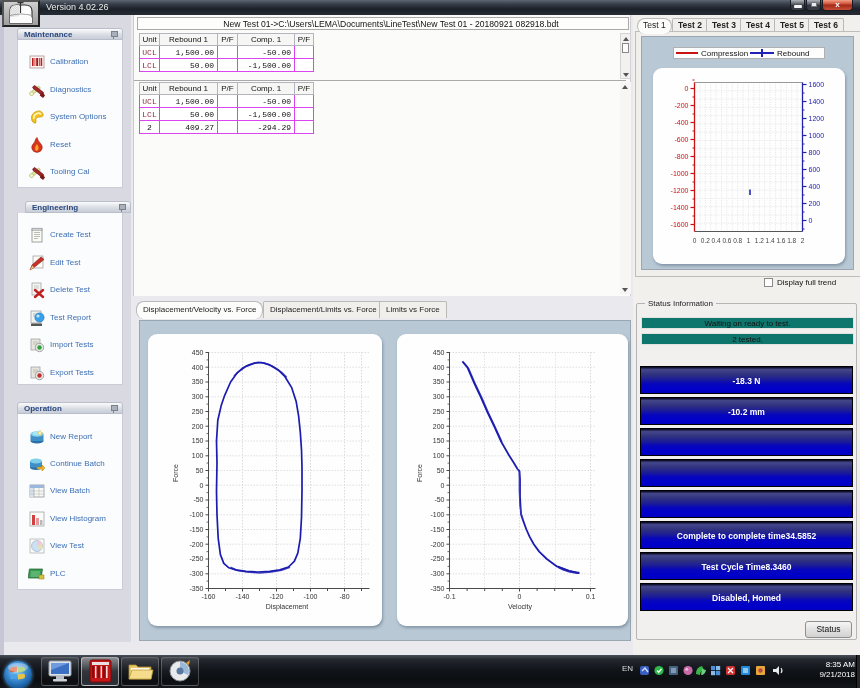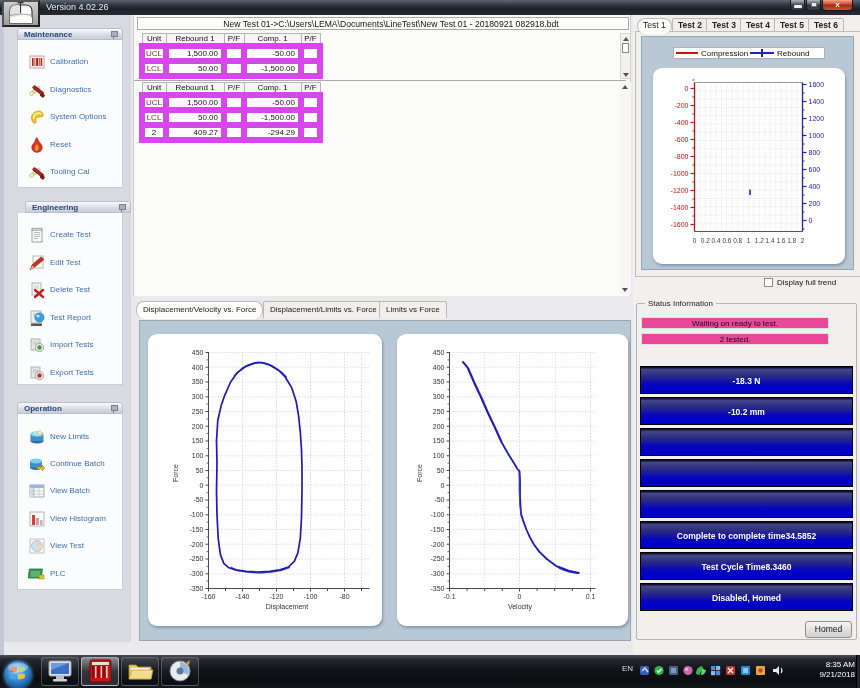--- a/index.html
+++ b/index.html
@@ -33,21 +33,21 @@
 .navitem { position:absolute; left:24px; color:#3d6fb4; font-size:8px; width:110px; }
 .navitem .ic { position:absolute; left:0px; top:-5px; width:18px; height:18px; }
 .navitem .tx { position:absolute; left:22px; top:-1px; white-space:nowrap; }
 
 
 #maintop { left:133px; top:0px; width:498px; height:281px; background:#fbfbf9; border-left:1px solid #c9c9cf; border-right:1px solid #cfcfd4; }
 #mt-title { left:3px; top:2px; width:492px; height:13px; background:#fdfdfc; border:1px solid #a9a9a9;
   font-size:8.6px; color:#111; text-align:center; line-height:12px; text-indent:16px; }
 table.grid { border-collapse:collapse; font-size:8px; color:#111; background:#fff; }
 table.grid th { background:#f6f6f4; font-weight:normal; border:1px solid #b4b4be; height:12px; padding:0 2px; }
-table.grid td { border:6px solid #d946ef; height:13px; padding:0 3px; text-align:right; }
+table.grid td { border:1px solid #d946ef; height:13px; padding:0 3px; text-align:right;font-family:Liberation Mono, monospace; }
 table.grid td.lbl { color:#8a2736; text-align:center; padding:0 1px;}
 .vscroll { position:absolute; width:11px; background:#f2f1f0; border:1px solid #d4d4d4; }
 .varrow { position:absolute; left:2px; width:0; height:0; border-left:3px solid transparent; border-right:3px solid transparent; }
 .sep { position:absolute; background:#a9a9a9; }
 
 
 .tabrow { position:absolute; font-size:8px; color:#222; }
 .tab { position:absolute; top:0; height:17px; line-height:16px; padding:0 6px; border:1px solid #b9b9b9; border-bottom:none; background:#f0efec; border-radius:2px 2px 0 0; white-space:nowrap;}
 .tab.active { background:#fcfcfa; font-weight:normal; z-index:3; height:18px;border-radius:8px; }
 #chartpanel { left:139px; top:320px; width:492px; height:321px; background:#b9c8d5; border:1px solid #9aa6b2; }
@@ -60,21 +60,21 @@
 #testtabs .tab.active { height:16px; }
 #trendbox { position:absolute; left:2px; top:16px; width:248px; height:246px; background:#f0efec; border:1px solid #bdbdbd; }
 #trendpanel { position:absolute; left:5px; top:4px; width:213px; height:234px; background:#b9c8d5; border:1px solid #9aa6b2; }
 #legend { position:absolute; left:31px; top:10px; width:152px; height:12px; background:#fdfdfd; border:1px solid #b0b0b0; font-size:8px; color:#111; }
 #dft { position:absolute; left:131px; top:263px; font-size:8px; color:#111; }
 #dft .cb { position:absolute; left:0; top:0px; width:9px; height:9px; background:#fff; border:1px solid #8a8a8a; }
 
 
 #statusbox { position:absolute; left:3px; top:288px; width:221px; height:337px; border:1px solid #b5b5b5; border-radius:2px; background:#f1f0ee; }
 #statuslabel { position:absolute; left:8px; top:-5px; background:#f1f0ee; padding:0 3px; font-size:8px; color:#222; }
-.strip { position:absolute; left:4px; width:188px; height:12px; background:#ec4899; border:1px solid #e2e2e0; font-size:8px; color:#111; text-align:center; line-height:11px; }
+.strip { position:absolute; left:4px; width:213px; height:12px; background:#0f766e; border:1px solid #e2e2e0; font-size:8px; color:#111; text-align:center; line-height:11px; }
 .bluebar { position:absolute; left:3px; width:213px; height:28px; border:1px solid #000;
   background:linear-gradient(180deg,#05051c 0%,#44478a 10%,#30327e 28%,#1c1c96 48%,#0606bc 64%,#0000ca 85%,#0000c2 100%);
   color:#fff; font-weight:bold; font-size:8.5px; text-align:center; }
 .bluebar span { position:relative; top:9px; }
 #finishbtn { position:absolute; left:168px; top:317px; width:47px; height:17px;
   background:linear-gradient(180deg,#f6f6f6,#e2e2e2 50%,#d2d2d2); border:1px solid #8f8f8f; border-radius:3px;
   font-size:8.5px; color:#111; text-align:center; line-height:15px; }
 
 
 #taskbar { left:0; top:655px; width:860px; height:33px;
@@ -227,21 +227,21 @@
     <div class="navsec-h" style="top:387px;">Operation<span class="pin"></span></div>
     <div class="navsec-b" style="top:399px; height:176px;"></div>
     <div class="navitem" style="top:418px;">
         <span class="ic" id="ic-nb"><svg width="18" height="18" viewBox="0 0 18 18">
             <ellipse cx="9" cy="13" rx="6.5" ry="2.6" fill="#2a6fa8"></ellipse>
             <rect x="2.5" y="6" width="13" height="7" fill="#3f90c8"></rect>
             <ellipse cx="9" cy="6" rx="6.5" ry="2.8" fill="#7fd0e8"></ellipse>
             <ellipse cx="9" cy="5.6" rx="4.5" ry="1.8" fill="#ade4f2"></ellipse>
             <path d="M12,2 L12.8,4.2 L15,5 L12.8,5.8 L12,8 L11.2,5.8 L9,5 L11.2,4.2 Z" fill="#fff8d0" stroke="#e8c040" stroke-width="0.5"></path>
           </svg></span>
-        <span class="tx">New Limits</span>
+        <span class="tx">New Report</span>
       </div>
     <div class="navitem" style="top:445px;">
         <span class="ic" id="ic-cb"><svg width="18" height="18" viewBox="0 0 18 18">
             <ellipse cx="8" cy="12.5" rx="6" ry="2.4" fill="#2a6fa8"></ellipse>
             <rect x="2" y="6" width="12" height="6.5" fill="#3f90c8"></rect>
             <ellipse cx="8" cy="6" rx="6" ry="2.6" fill="#7fd0e8"></ellipse>
             <path d="M9,12 L14,12 L14,10 L17,13 L14,16 L14,14 L9,14 Z" fill="#f0b428" stroke="#b07808" stroke-width="0.5"></path>
           </svg></span>
         <span class="tx">Continue Batch</span>
       </div>
@@ -699,21 +699,21 @@
       <div class="strip" style="top:13px;">Waiting on ready to test.</div>
       <div class="strip" style="top:29px;">2 tested.</div>
       <div class="bluebar" style="top:62px;"><span>-18.3 N</span></div>
       <div class="bluebar" style="top:93px;"><span>-10.2 mm</span></div>
       <div class="bluebar" style="top:124px;"><span></span></div>
       <div class="bluebar" style="top:155px;"><span></span></div>
       <div class="bluebar" style="top:186px;"><span></span></div>
       <div class="bluebar" style="top:217px;"><span>Complete to complete time34.5852</span></div>
       <div class="bluebar" style="top:248px;"><span>Test Cycle Time8.3460</span></div>
       <div class="bluebar" style="top:279px;"><span>Disabled, Homed</span></div>
-      <div id="finishbtn">Homed</div>
+      <div id="finishbtn">Status</div>
     </div>
   </div>
 
   <div id="taskbar" class="abs">
 
     <div class="abs" style="left:4px; top:6px; width:28px; height:28px; border-radius:50%;
       background:radial-gradient(circle at 45% 35%, #a8d8f8 0%, #3e8ed6 38%, #1a5fa0 68%, #0a2a48 100%); box-shadow:0 0 3px 1px rgba(90,160,220,.5);"></div>
     <div class="abs" style="left:10px; top:12px; width:6.5px; height:5px; background:#e05a28; border-radius:2px 0 0 2px; transform:skewY(-7deg); opacity:.95;"></div>
     <div class="abs" style="left:18px; top:12px; width:6.5px; height:5px; background:#8cc452; border-radius:0 2px 2px 0; transform:skewY(-7deg); opacity:.95;"></div>
     <div class="abs" style="left:10px; top:18.5px; width:6.5px; height:5px; background:#4aa2e8; border-radius:2px 0 0 2px; transform:skewY(-7deg); opacity:.95;"></div>

